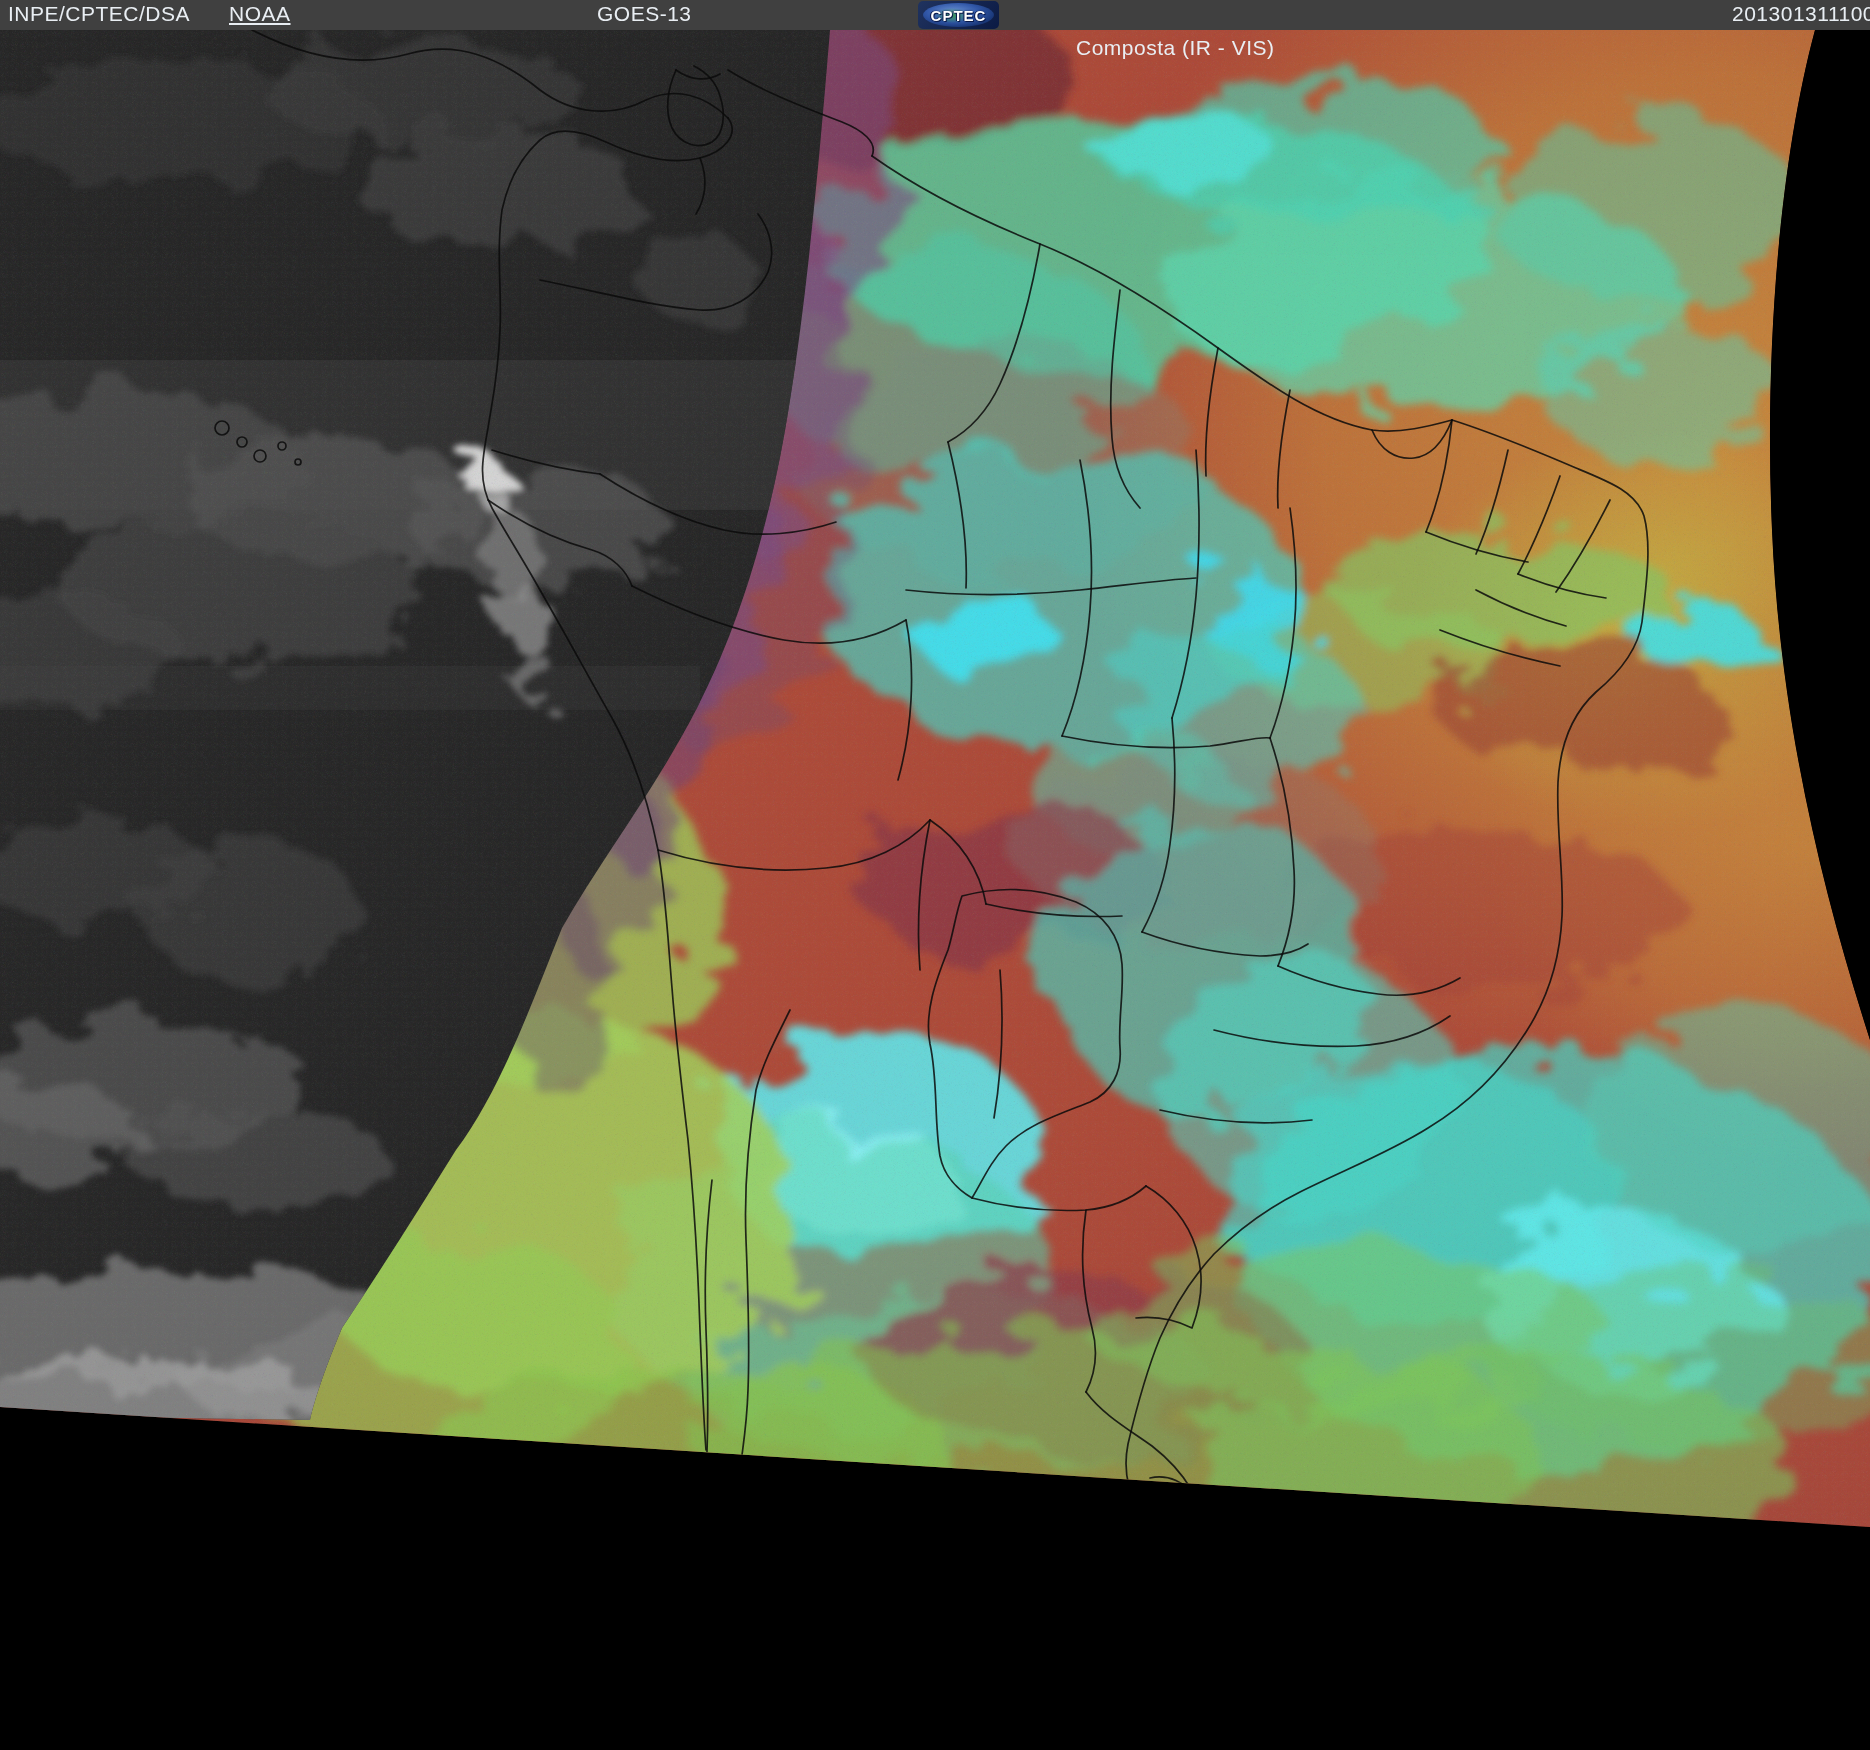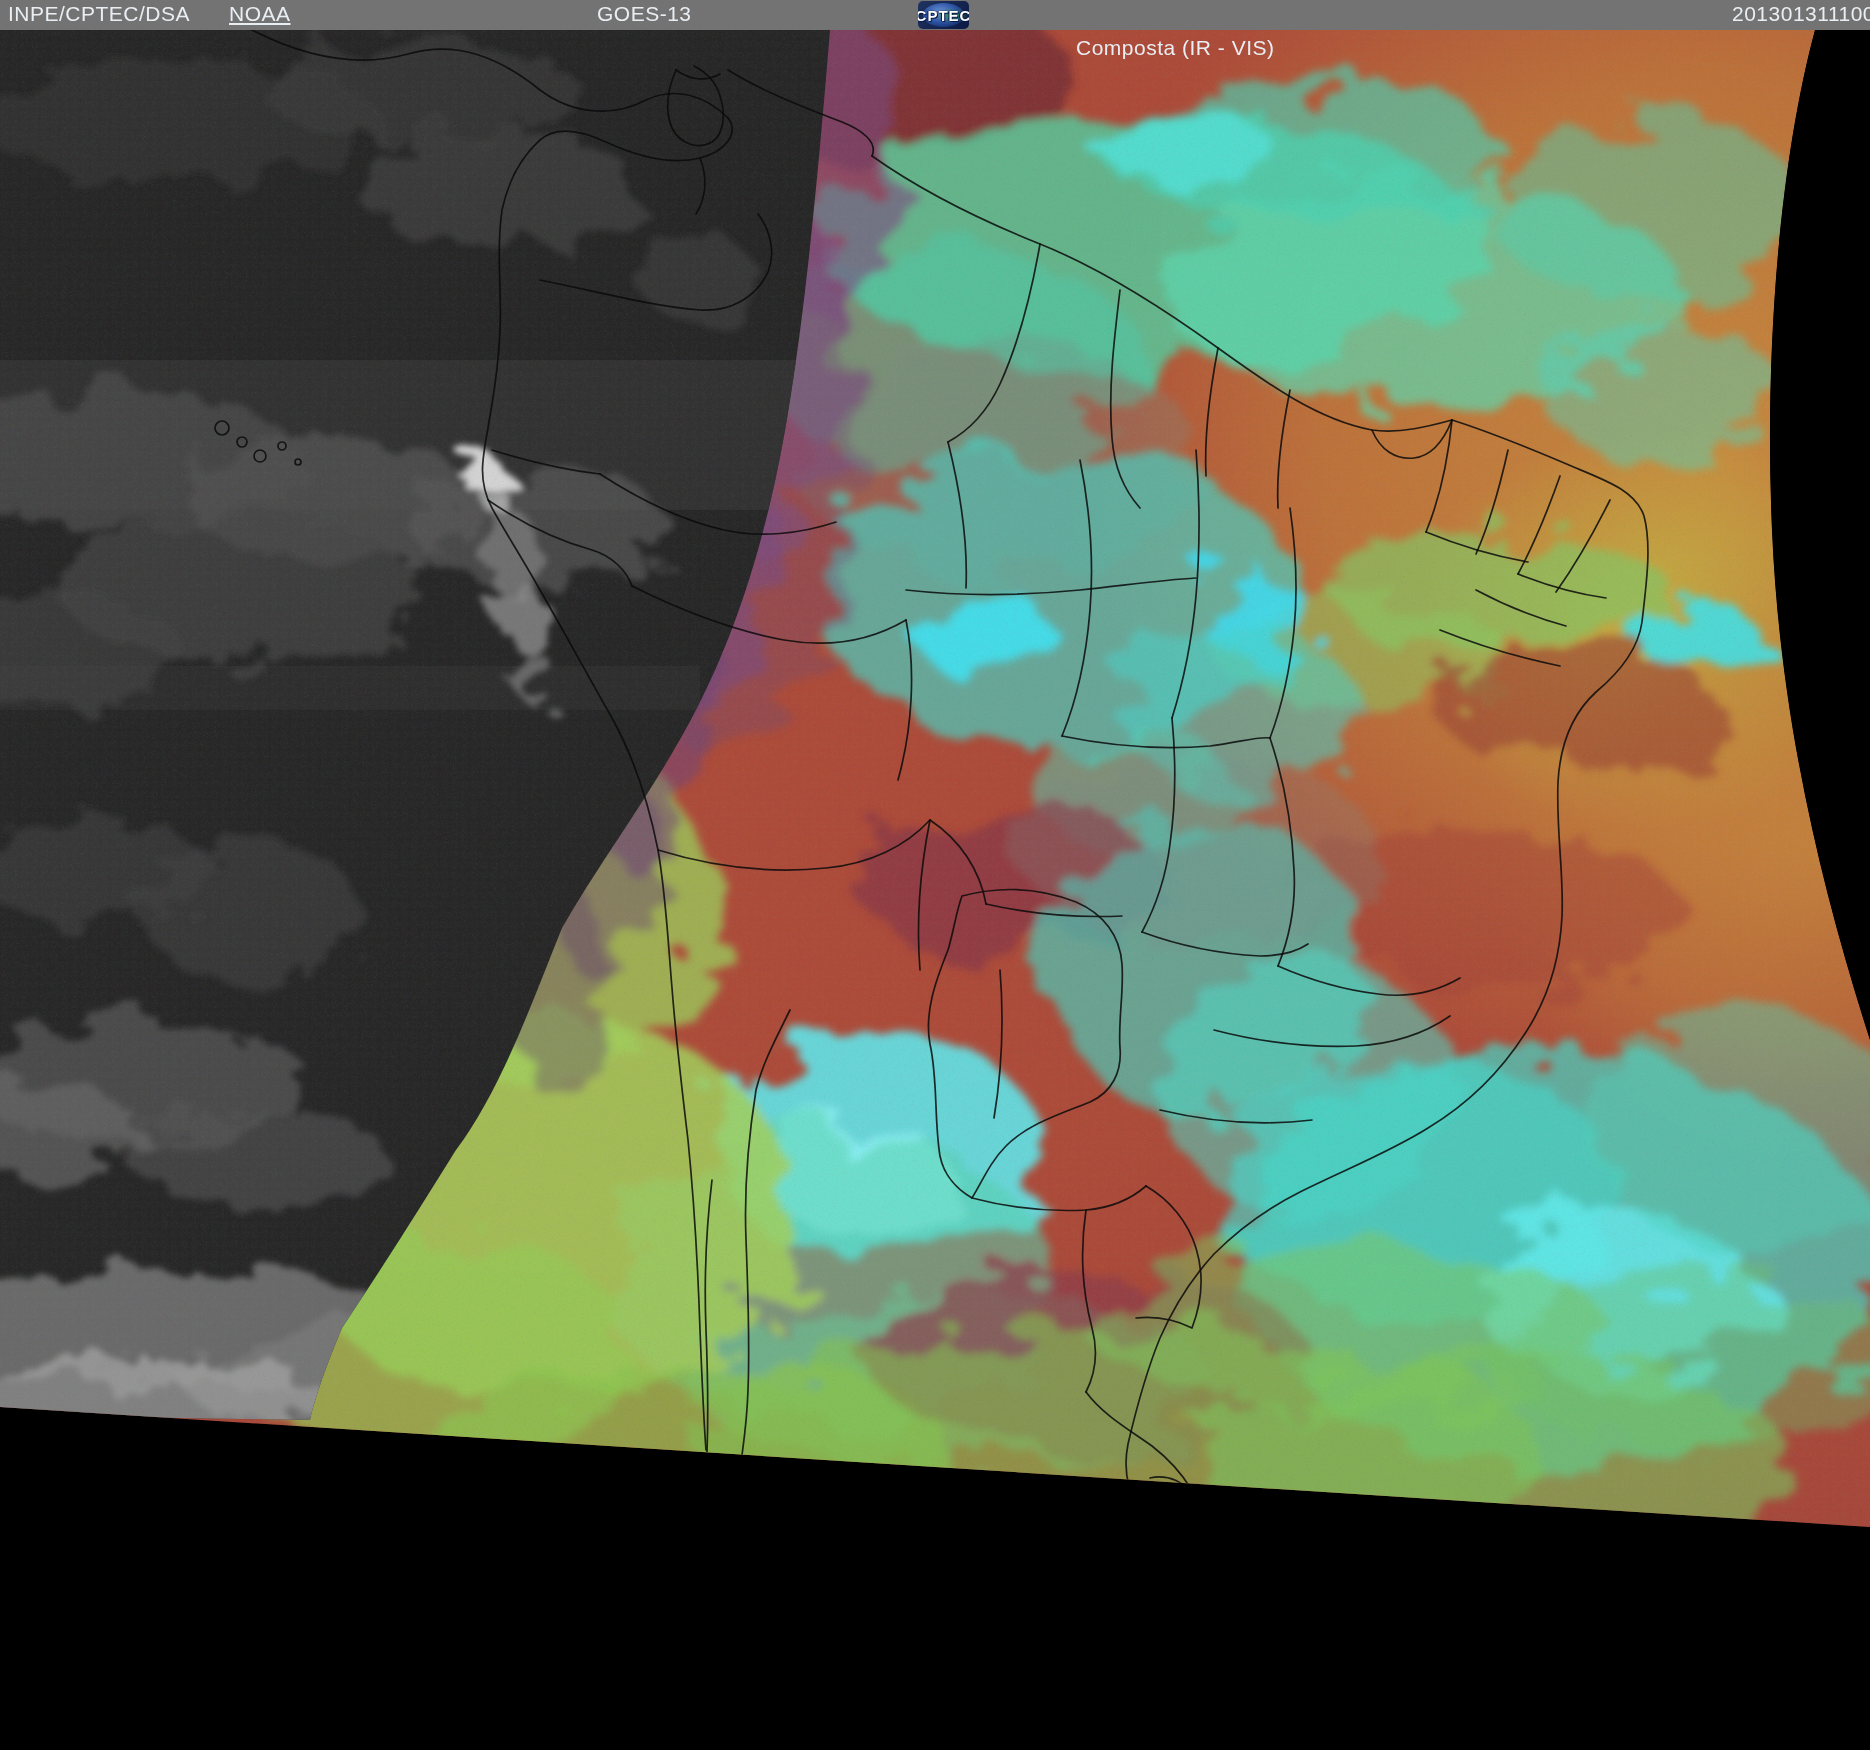--- a/index.html
+++ b/index.html
@@ -1,28 +1,28 @@
 <!DOCTYPE html>
 <html><head>
 <meta charset="utf-8">
 <style>
   html,body{margin:0;padding:0;background:#000;}
   body{width:1870px;height:1750px;position:relative;overflow:hidden;
        font-family:"Liberation Sans", sans-serif;}
   
   .hdr{position:absolute;left:0;top:0;width:1870px;height:30px;
-       background:#737373;color:#e9eef3;z-index:10;}
+       background:#404040;color:#e9eef3;z-index:10;}
   .hdr .t{position:absolute;top:2px;font-size:21px;letter-spacing:.5px;white-space:nowrap;}
   .t-agency{left:8px;}
   .t-noaa{left:229px;text-decoration:underline;}
   .t-sat{left:597px;}
   .t-prod{left:1076px;margin-top:34px;}
   .t-time{left:1732px;}
   
-  .logo{position:absolute;left:918px;top:1px;width:51px;height:28px;border-radius:5px;
+  .logo{position:absolute;left:918px;top:1px;width:81px;height:28px;border-radius:5px;
         background:linear-gradient(135deg,#20335f,#0b1a44);overflow:hidden;
         display:flex;align-items:center;justify-content:center;}
   .logo .globe{position:absolute;left:5px;top:2px;right:5px;bottom:2px;border-radius:50%;
         background:radial-gradient(ellipse at 42% 38%, #6d94d4 0%, #3157a8 45%, #15316f 78%, #0a1f50 100%);}
   .logo .land{position:absolute;left:17px;top:7px;width:34px;height:15px;border-radius:50%;
         background:radial-gradient(ellipse at 50% 50%, rgba(52,150,80,.95) 0%, rgba(52,150,80,0) 72%);}
   .logo .txt{position:relative;z-index:2;font-weight:bold;font-size:15px;color:#fff;
         letter-spacing:1px;text-shadow:0 0 2px #0a1a4a,1px 1px 0 #0a1a4a,-1px 0 0 #0a1a4a;}
   
   .img-wrap{position:absolute;left:0;top:30px;width:1870px;height:1720px;background:#000;}

